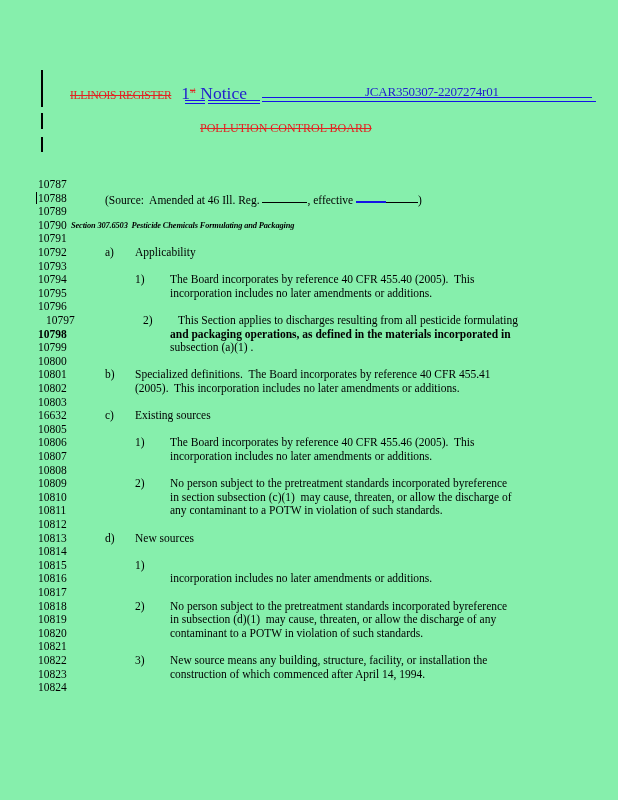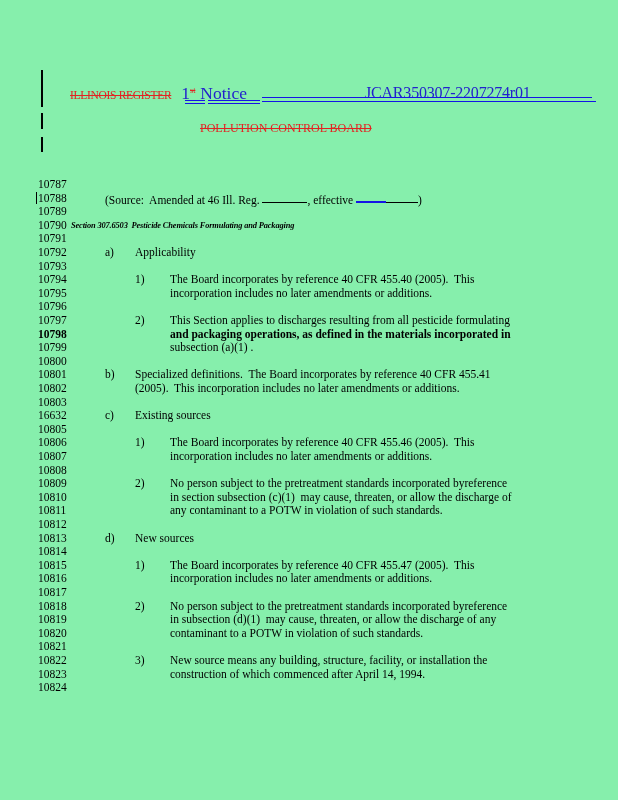--- a/index.html
+++ b/index.html
@@ -6,21 +6,21 @@
   .page{
     position:relative;width:618px;height:800px;background:#86efac;overflow:hidden;
     font-family:"Liberation Serif","DejaVu Serif",serif;color:#000;
   }
   .vbar{position:absolute;width:1.5px;background:#000;}
   .hline{position:absolute;left:70px;top:83px;line-height:16px;white-space:pre;}
   .register{font-size:11.5px;letter-spacing:-0.3px;color:#e32222;text-decoration:line-through;}
   .one{font-size:17.5px;color:#2222cc;margin-left:10px;}
   .ord{font-size:8px;color:#e32222;text-decoration:line-through;}
   .noticeword{font-size:17.5px;color:#2222cc;margin-left:5px;}
-  .jcar{position:absolute;left:365px;top:84px;font-size:16px;letter-spacing:-0.2px;color:#2222cc;text-align:right;}
+  .jcar{position:absolute;left:365px;top:84px;font-size:13px;letter-spacing:-0.2px;color:#2222cc;text-align:right;}
   .rule{position:absolute;height:0;border-top:1.2px solid #1414e6;}
   .dbl{position:absolute;height:2.4px;border-top:1.1px solid #1414e6;border-bottom:1.1px solid #1414e6;}
   .board{position:absolute;left:200px;top:121px;font-size:12px;color:#e32222;text-decoration:line-through;white-space:pre;}
   .ntitle{position:absolute;left:182px;top:149px;font-size:12px;color:#e32222;text-decoration:line-through;white-space:pre;}
   .docbody{position:absolute;left:0;top:178px;width:618px;height:620px;}
   .row{position:absolute;left:0;right:0;height:13.6px;font-size:11.5px;line-height:13.6px;}
   .row > span{position:absolute;top:0;white-space:pre;}
   .ln{left:38px;}
   .rbar{left:35.5px;width:1.5px;height:12px;top:1.5px;background:#000;}
   .sec{left:71px;top:2.2px;font-size:8.4px;font-weight:600;letter-spacing:-0.15px;font-style:italic;}
@@ -85,21 +85,21 @@
         <span class="l2">1)</span>
         <span class="t2">The Board incorporates by reference 40 CFR 455.40 (2005).  This</span>
       </div>
       <div class="row" style="top: 108.8px;">
         <span class="ln">10795</span>
         <span class="t2">incorporation includes no later amendments or additions.</span>
       </div>
       <div class="row" style="top: 122.4px;">
         <span class="ln">10796</span>
       </div>
-      <div class="row" style="top: 136px;">
+      <div class="row" style="top: 136px; margin-left: 8px;">
         <span class="ln">10797</span>
         <span class="l2">2)</span>
         <span class="t2">This Section applies to discharges resulting from all pesticide formulating</span>
       </div>
       <div class="row" style="top: 149.6px; font-weight: bold;">
         <span class="ln">10798</span>
         <span class="t2">and packaging operations, as defined in the materials incorporated in</span>
       </div>
       <div class="row" style="top: 163.2px;">
         <span class="ln">10799</span>
@@ -160,21 +160,20 @@
         <span class="ln">10813</span>
         <span class="l1">d)</span>
         <span class="t1">New sources</span>
       </div>
       <div class="row" style="top: 367.2px;">
         <span class="ln">10814</span>
       </div>
       <div class="row" style="top: 380.8px;">
         <span class="ln">10815</span>
         <span class="l2">1)</span>
-        <span class="t2">The Board incorporates by reference 40 CFR 455.47 (2005).  This</span>
       </div>
       <div class="row" style="top: 394.4px; padding-left: 12px;">
         <span class="ln">10816</span>
         <span class="t2">incorporation includes no later amendments or additions.</span>
       </div>
       <div class="row" style="top: 408px;">
         <span class="ln">10817</span>
       </div>
       <div class="row" style="top: 421.6px;">
         <span class="ln">10818</span>

